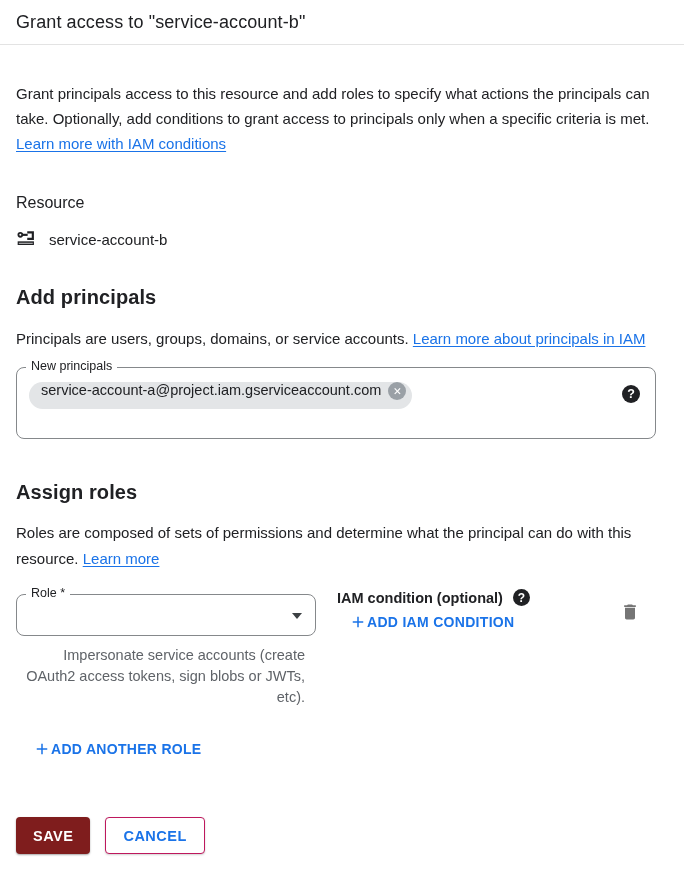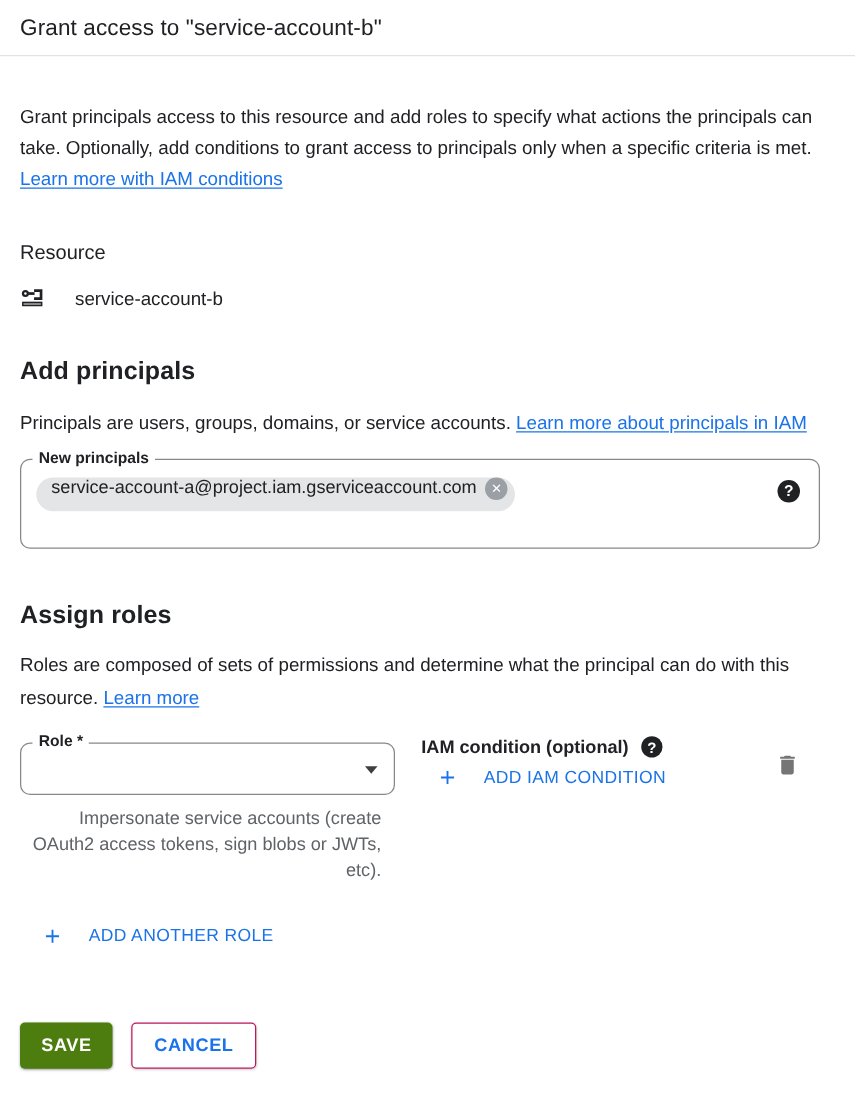--- a/index.html
+++ b/index.html
@@ -10,32 +10,32 @@
   .dialog-title { font-size:18px; font-weight:400; color:#202124; letter-spacing:.1px; }
 
   .content { padding:0 16px; }
 
   a.link { color:#1a73e8; text-decoration:underline; text-underline-offset:2px; cursor:pointer; }
 
   .intro { margin-top:36px; font-size:15px; line-height:25px; max-width:650px; }
 
   .sub-heading { margin-top:38px; font-size:16px; font-weight:400; }
 
-  .resource-row { margin-top:17px; display:flex; align-items:center; gap:24px; font-size:15px; }
+  .resource-row { margin-top:17px; display:flex; align-items:center; gap:13px; font-size:15px; }
   .sa-icon { width:20px; height:20px; flex:none; display:inline-flex; }
 
   h2.section-heading { margin-top:37px; font-size:20px; font-weight:700; letter-spacing:.1px; }
   h2.assign { margin-top:42px; }
 
   .desc { margin-top:17px; font-size:15px; line-height:26px; max-width:650px; }
   .desc.roles { max-width:620px; margin-top:16px; }
 
   .field { position:relative; border:1px solid #85888b; border-radius:8px; background:#fff; }
   .field-label { position:absolute; top:-9px; left:9px; background:#fff; padding:0 5px;
-    font-size:12.5px; font-weight:700; color:#202124; white-space:nowrap; }
+    font-size:12.5px; font-weight:400; color:#202124; white-space:nowrap; }
 
   .principals-field { margin-top:15px; width:640px; height:72px; }
   .chip { position:absolute; left:12px; top:14px; display:inline-flex; align-items:flex-start;
     gap:7px; height:27px; padding:0 6px 0 12px; border-radius:14px; background:#e3e5e7;
     font-size:14.5px; color:#202124; cursor:default; }
   .chip-close { width:18px; height:18px; border-radius:50%; background:#9aa0a6; color:#fff;
     font-size:10.5px; font-weight:700; display:inline-flex; align-items:center;
     justify-content:center; cursor:pointer; line-height:1; }
   .help-icon { width:18px; height:18px; border-radius:50%; background:#202124; color:#fff;
     font-size:12.5px; font-weight:700; display:inline-flex; align-items:center;
@@ -50,35 +50,35 @@
     border-left:5px solid transparent; border-right:5px solid transparent;
     border-top:6px solid #3c4043; }
   .role-helper { margin:9px 0 0 1px; font-size:14.5px; line-height:21px; color:#5f6368;
     max-width:288px;text-align:right; }
 
   .cond-col { margin-top:-5px; }
   .cond-label-row { display:flex; align-items:center; gap:10px; }
   .cond-label { font-size:14.5px; font-weight:700; color:#202124; }
   .cond-help { width:17px; height:17px; font-size:12px; }
 
-  .add-btn { display:inline-flex; gap:20px; margin-top:7px; margin-left:12px;
-    color:#1a73e8; font-size:14px; font-weight:400; letter-spacing:.3px; cursor:pointer;
+  .add-btn { display:inline-flex; align-items:center; gap:0; margin-top:7px; margin-left:12px;
+    color:#1a73e8; font-size:14px; font-weight:700; letter-spacing:.3px; cursor:pointer;
     background:none; border:none; font-family:inherit; }
   .add-btn svg { flex:none; }
 
   .trash-btn { margin-left:auto; margin-right:28px; margin-top:8px; background:none;
     border:none; cursor:pointer; }
 
   .add-role-btn { margin-top:32px; margin-left:17px; }
 
   .actions { margin-top:55px; display:flex; align-items:center; gap:15px; }
   .btn { height:37px; border-radius:4px; font-size:14.5px; font-weight:700;
     letter-spacing:.5px; display:inline-flex; align-items:center; padding:0 17px;
     border:none; cursor:pointer; font-family:inherit; }
-  .btn-primary { background:#4d7c0f; color:#fff; box-shadow:0 1px 2px rgba(0,0,0,.35); }
+  .btn-primary { background:#7f1d1d; color:#fff; box-shadow:0 1px 2px rgba(0,0,0,.35); }
   .btn-secondary { background:#fff; color:#1a73e8; border:1px solid #be185d;
     box-shadow:0 1px 2px rgba(0,0,0,.18); }
 </style>
 </head>
 <body>
 
 <div class="dialog-header">
   <div class="dialog-title">Grant access to "service-account-b"</div>
 </div>
 

